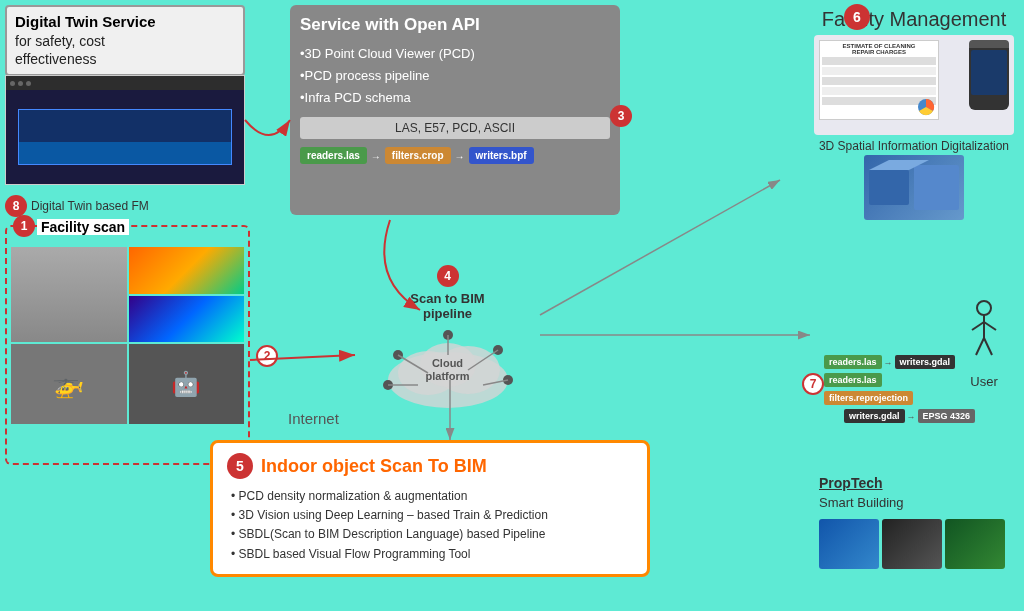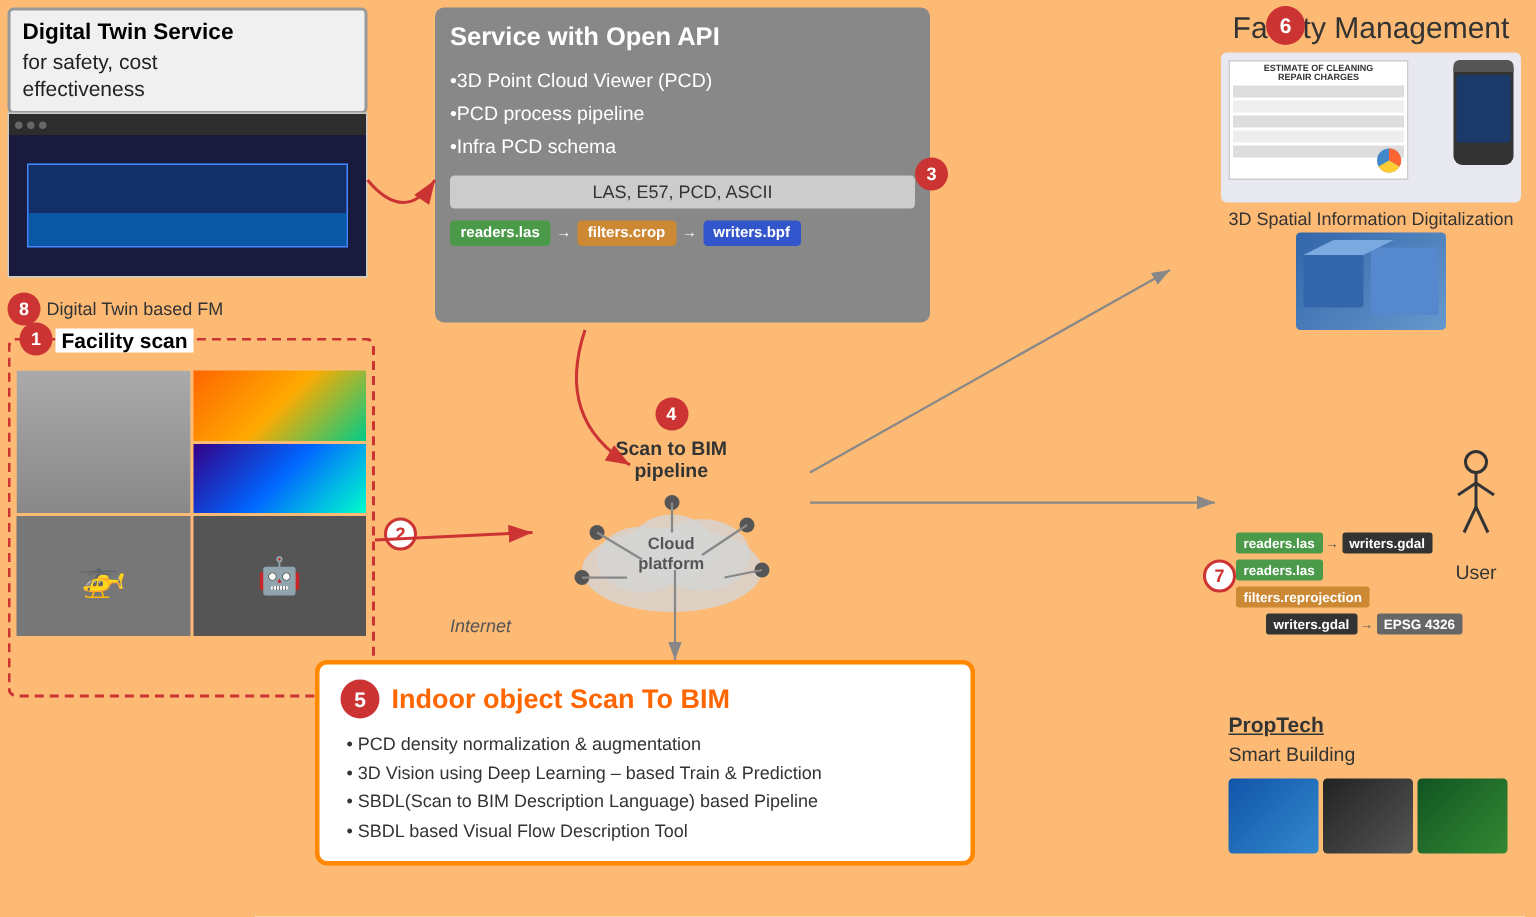--- a/index.html
+++ b/index.html
@@ -9,21 +9,21 @@
       background: #ffffff;
       font-family: Arial, sans-serif;
       position: relative;
       overflow: hidden;
     }
 
     .main-container {
       width: 1024px;
       height: 611px;
       position: relative;
-      background: #fdba74;
+      background: #5eead4;
     }
 
     
     .top-left-box {
       position: absolute;
       top: 5px;
       left: 5px;
       width: 240px;
       background: #f0f0f0;
       border: 2px solid #999;
@@ -283,24 +283,23 @@
       color: #555;
       z-index: 2;
       text-align: center;
       line-height: 1.2;
     }
 
     
     .internet-label {
       position: absolute;
       top: 410px;
-      left: 300px;
-      font-size: 12px;
+      left: 288px;
+      font-size: 15px;
       color: #555;
-      font-style: italic;
     }
 
     
     .indoor-box {
       position: absolute;
       top: 440px;
       left: 210px;
       width: 440px;
       background: white;
       border: 3px solid #ff8800;
@@ -684,21 +683,21 @@
 
   <div class="indoor-box">
     <div class="indoor-title-row">
       <div class="badge-5">5</div>
       <div class="indoor-title">Indoor object Scan To BIM</div>
     </div>
     <ul class="indoor-list">
       <li>PCD density normalization &amp; augmentation</li>
       <li>3D Vision using Deep Learning – based Train &amp; Prediction</li>
       <li>SBDL(Scan to BIM Description Language) based Pipeline</li>
-      <li>SBDL based Visual Flow Description Tool</li>
+      <li>SBDL based Visual Flow Programming Tool</li>
     </ul>
   </div>
 
   <div class="facility-mgmt-box">
     <div class="badge-6">6</div>
     <div class="facility-mgmt-title">Facility
 Management</div>
     <div class="facility-mgmt-img">
 
       <div class="fm-table">

